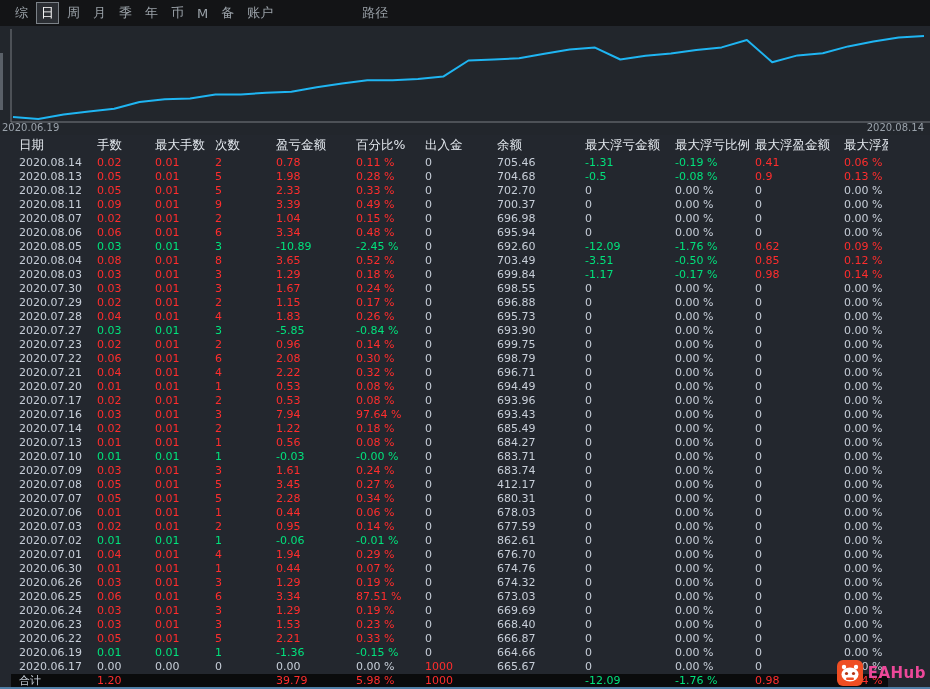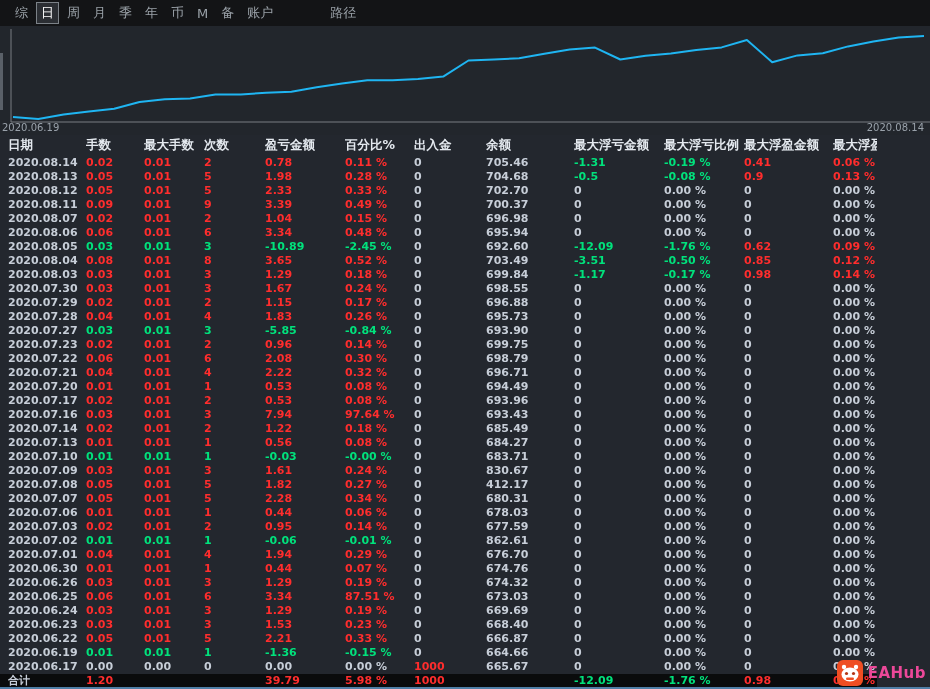--- a/index.html
+++ b/index.html
@@ -12,30 +12,30 @@
   .topbar {
     position:absolute; top:0; left:0; width:100%; height:26px;
     background:#131416; display:flex; align-items:center;
     padding-left:10px; box-sizing:border-box; gap:3px;
   }
   .menu-item {
     color:#9aa1a8; font-size:13px; padding:1px 4px;
     border:1px solid transparent; cursor:default; white-space:nowrap;
   }
   .menu-item.selected { color:#ffffff; background:#2b2e33; border-color:#7c8288; }
-  .menu-item.gap { margin-left:44px; }
+  .menu-item.gap { margin-left:76px; }
   
   .chart-panel { position:absolute; top:26px; left:0; width:930px; height:109px; background:#22262c; }
   .chart-panel svg { position:absolute; top:0; left:0; }
   .left-scroll { position:absolute; left:0; top:27px; width:3px; height:57px; background:#5a6068; }
   .axis-label { position:absolute; top:96px; font-size:10px; color:#9aa2ab; }
   .axis-label.left { left:2px; }
   .axis-label.right { right:6px; }
   
-  .table { position:absolute; top:135px; left:0; width:877px;font-weight:bold; }
+  .table { position:absolute; top:135px; left:11px; width:877px; }
   .thead, .trow {
     display:grid;
     grid-template-columns:78px 58px 60px 61px 80px 69px 72px 88px 90px 80px 89px auto;
     padding-left:8px; box-sizing:border-box; white-space:nowrap;
   }
   .thead { height:21px; align-items:center; color:#e4e9ef; font-size:12.5px; }
   .trow { height:14px; line-height:14px; font-size:11px; }
   .trow.total { height:13px; line-height:13px; background:#0a0b0c; }
   .cell { overflow:hidden; }
   .c-date  { color:#c7ced8; }
@@ -404,32 +404,32 @@
           <span class="cell c-plain">0.00 %</span>
         </div>
         <div class="trow">
           <span class="cell c-date">2020.07.09</span>
           <span class="cell c-red">0.03</span>
           <span class="cell c-red">0.01</span>
           <span class="cell c-red">3</span>
           <span class="cell c-red">1.61</span>
           <span class="cell c-red">0.24 %</span>
           <span class="cell c-plain">0</span>
-          <span class="cell c-plain">830.67</span>
+          <span class="cell c-plain">683.74</span>
           <span class="cell c-plain">0</span>
           <span class="cell c-plain">0.00 %</span>
           <span class="cell c-plain">0</span>
           <span class="cell c-plain">0.00 %</span>
         </div>
         <div class="trow">
           <span class="cell c-date">2020.07.08</span>
           <span class="cell c-red">0.05</span>
           <span class="cell c-red">0.01</span>
           <span class="cell c-red">5</span>
-          <span class="cell c-red">1.82</span>
+          <span class="cell c-red">3.45</span>
           <span class="cell c-red">0.27 %</span>
           <span class="cell c-plain">0</span>
           <span class="cell c-plain">412.17</span>
           <span class="cell c-plain">0</span>
           <span class="cell c-plain">0.00 %</span>
           <span class="cell c-plain">0</span>
           <span class="cell c-plain">0.00 %</span>
         </div>
         <div class="trow">
           <span class="cell c-date">2020.07.07</span>

